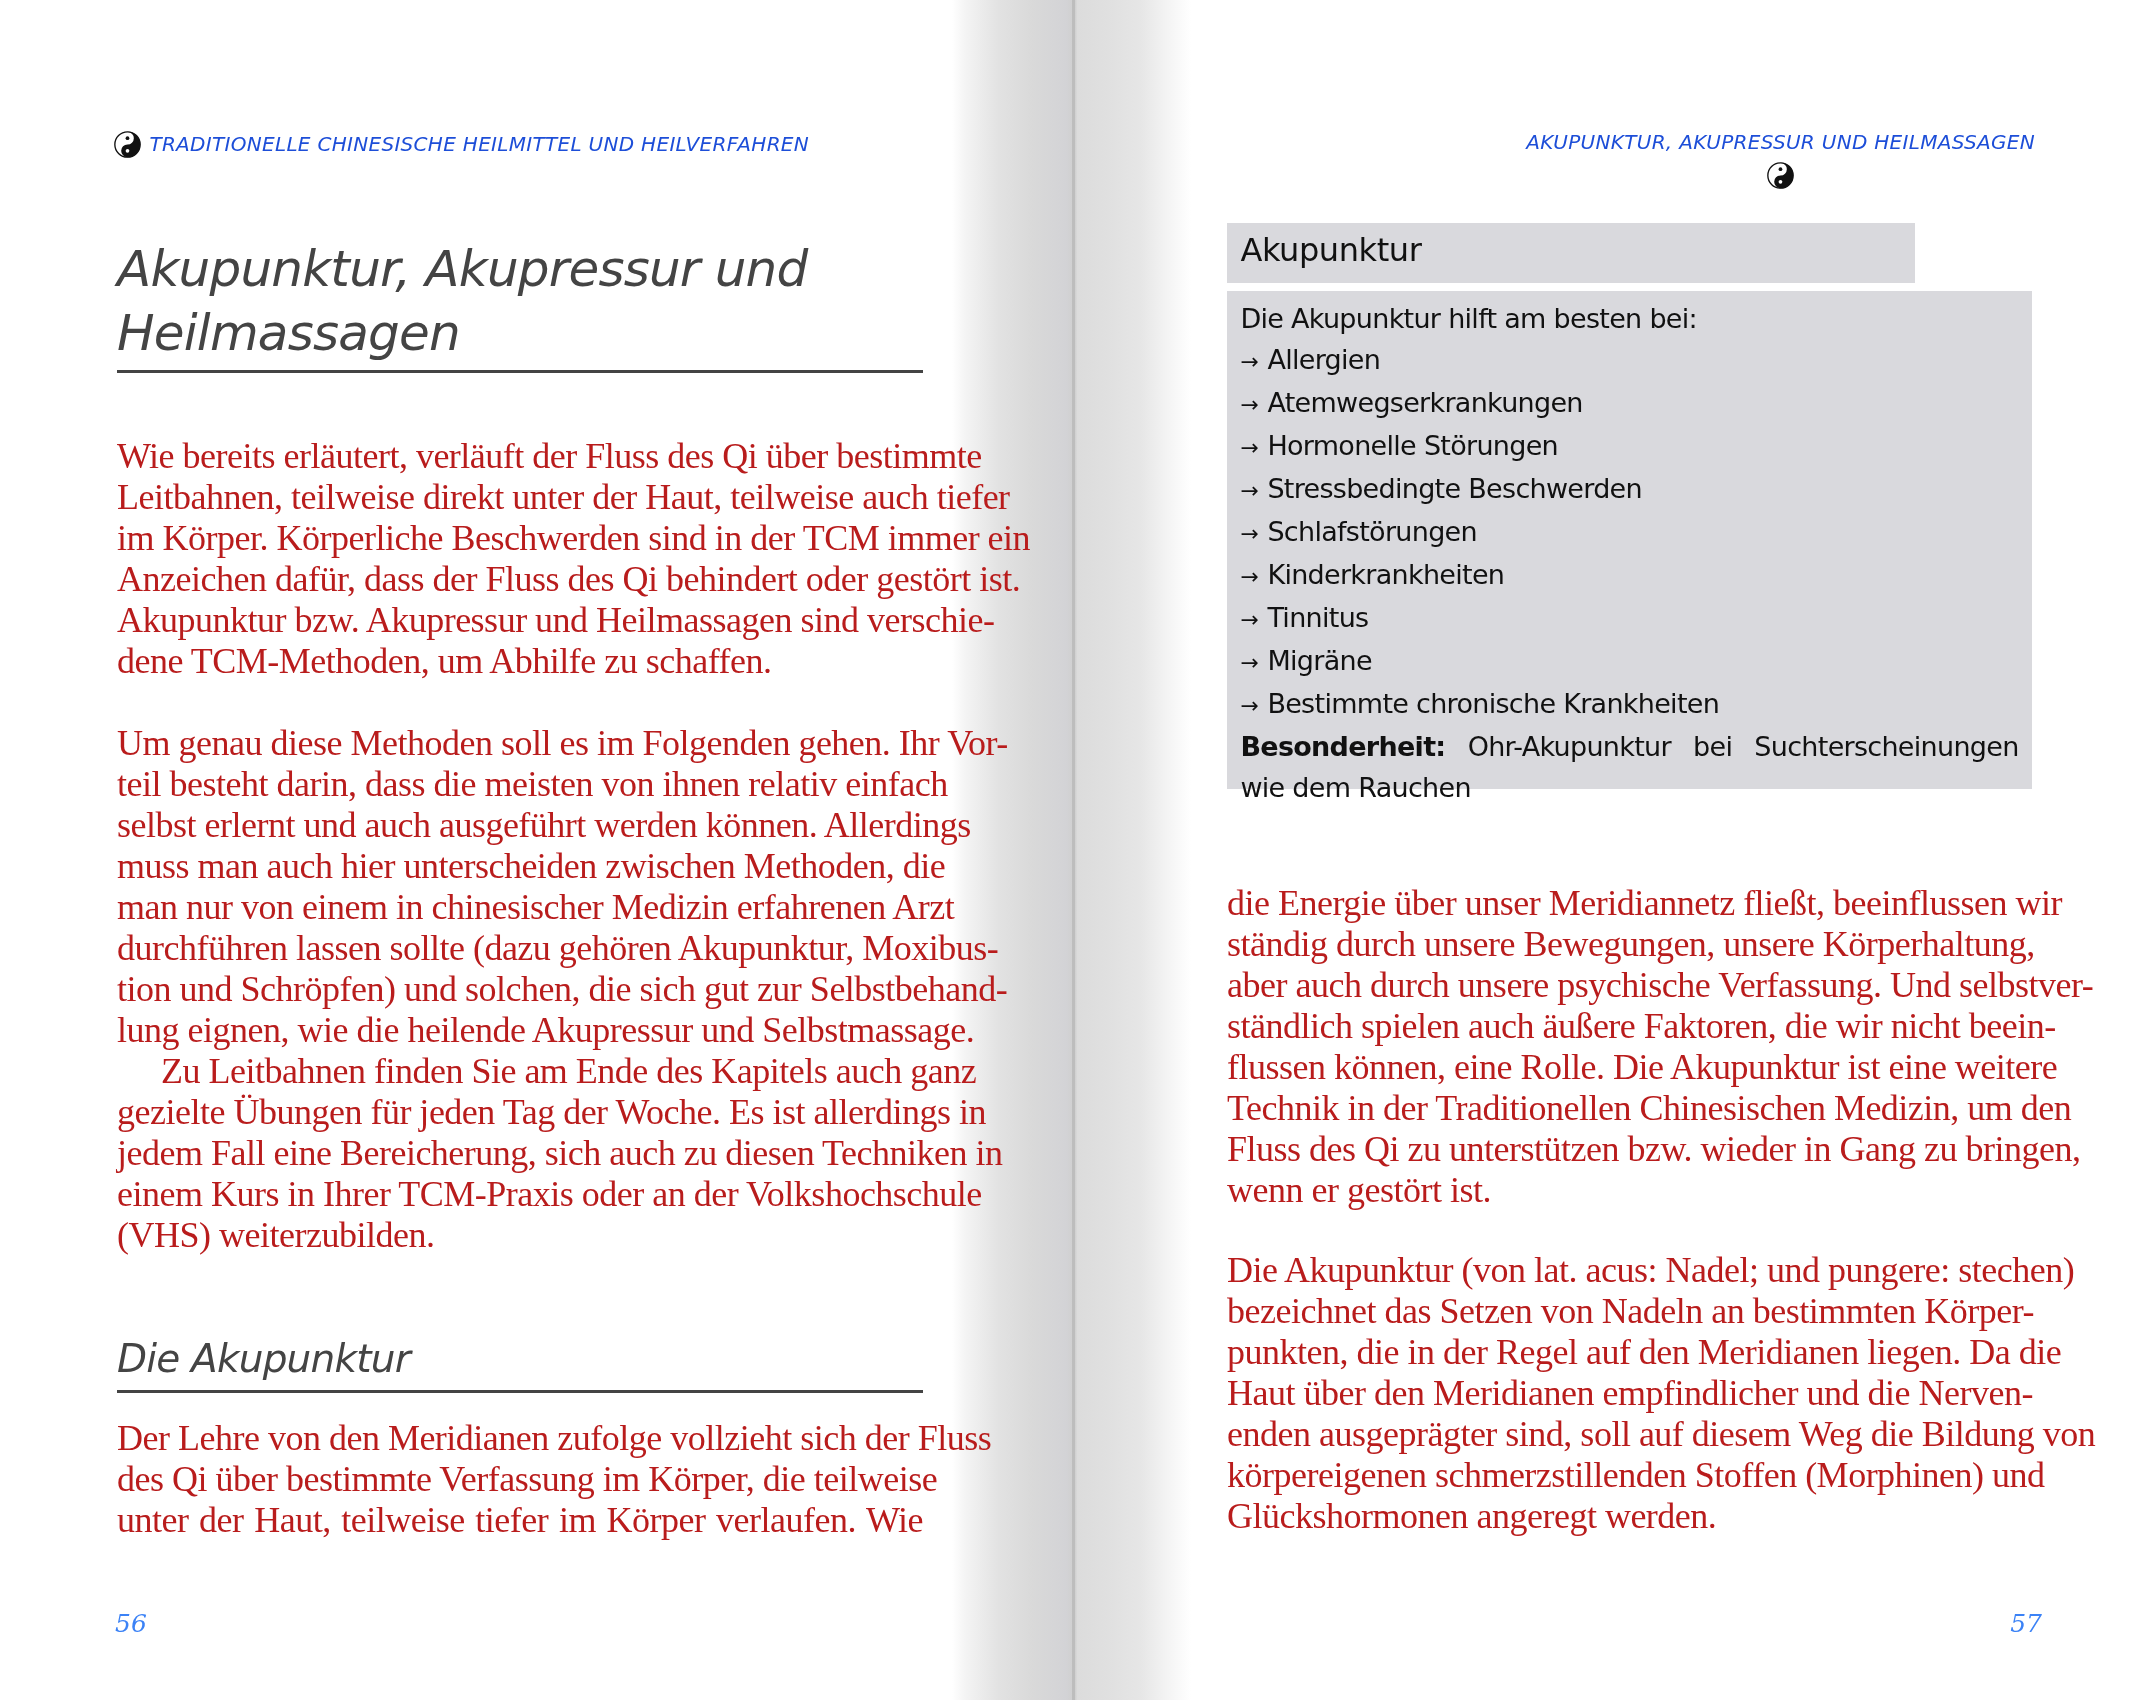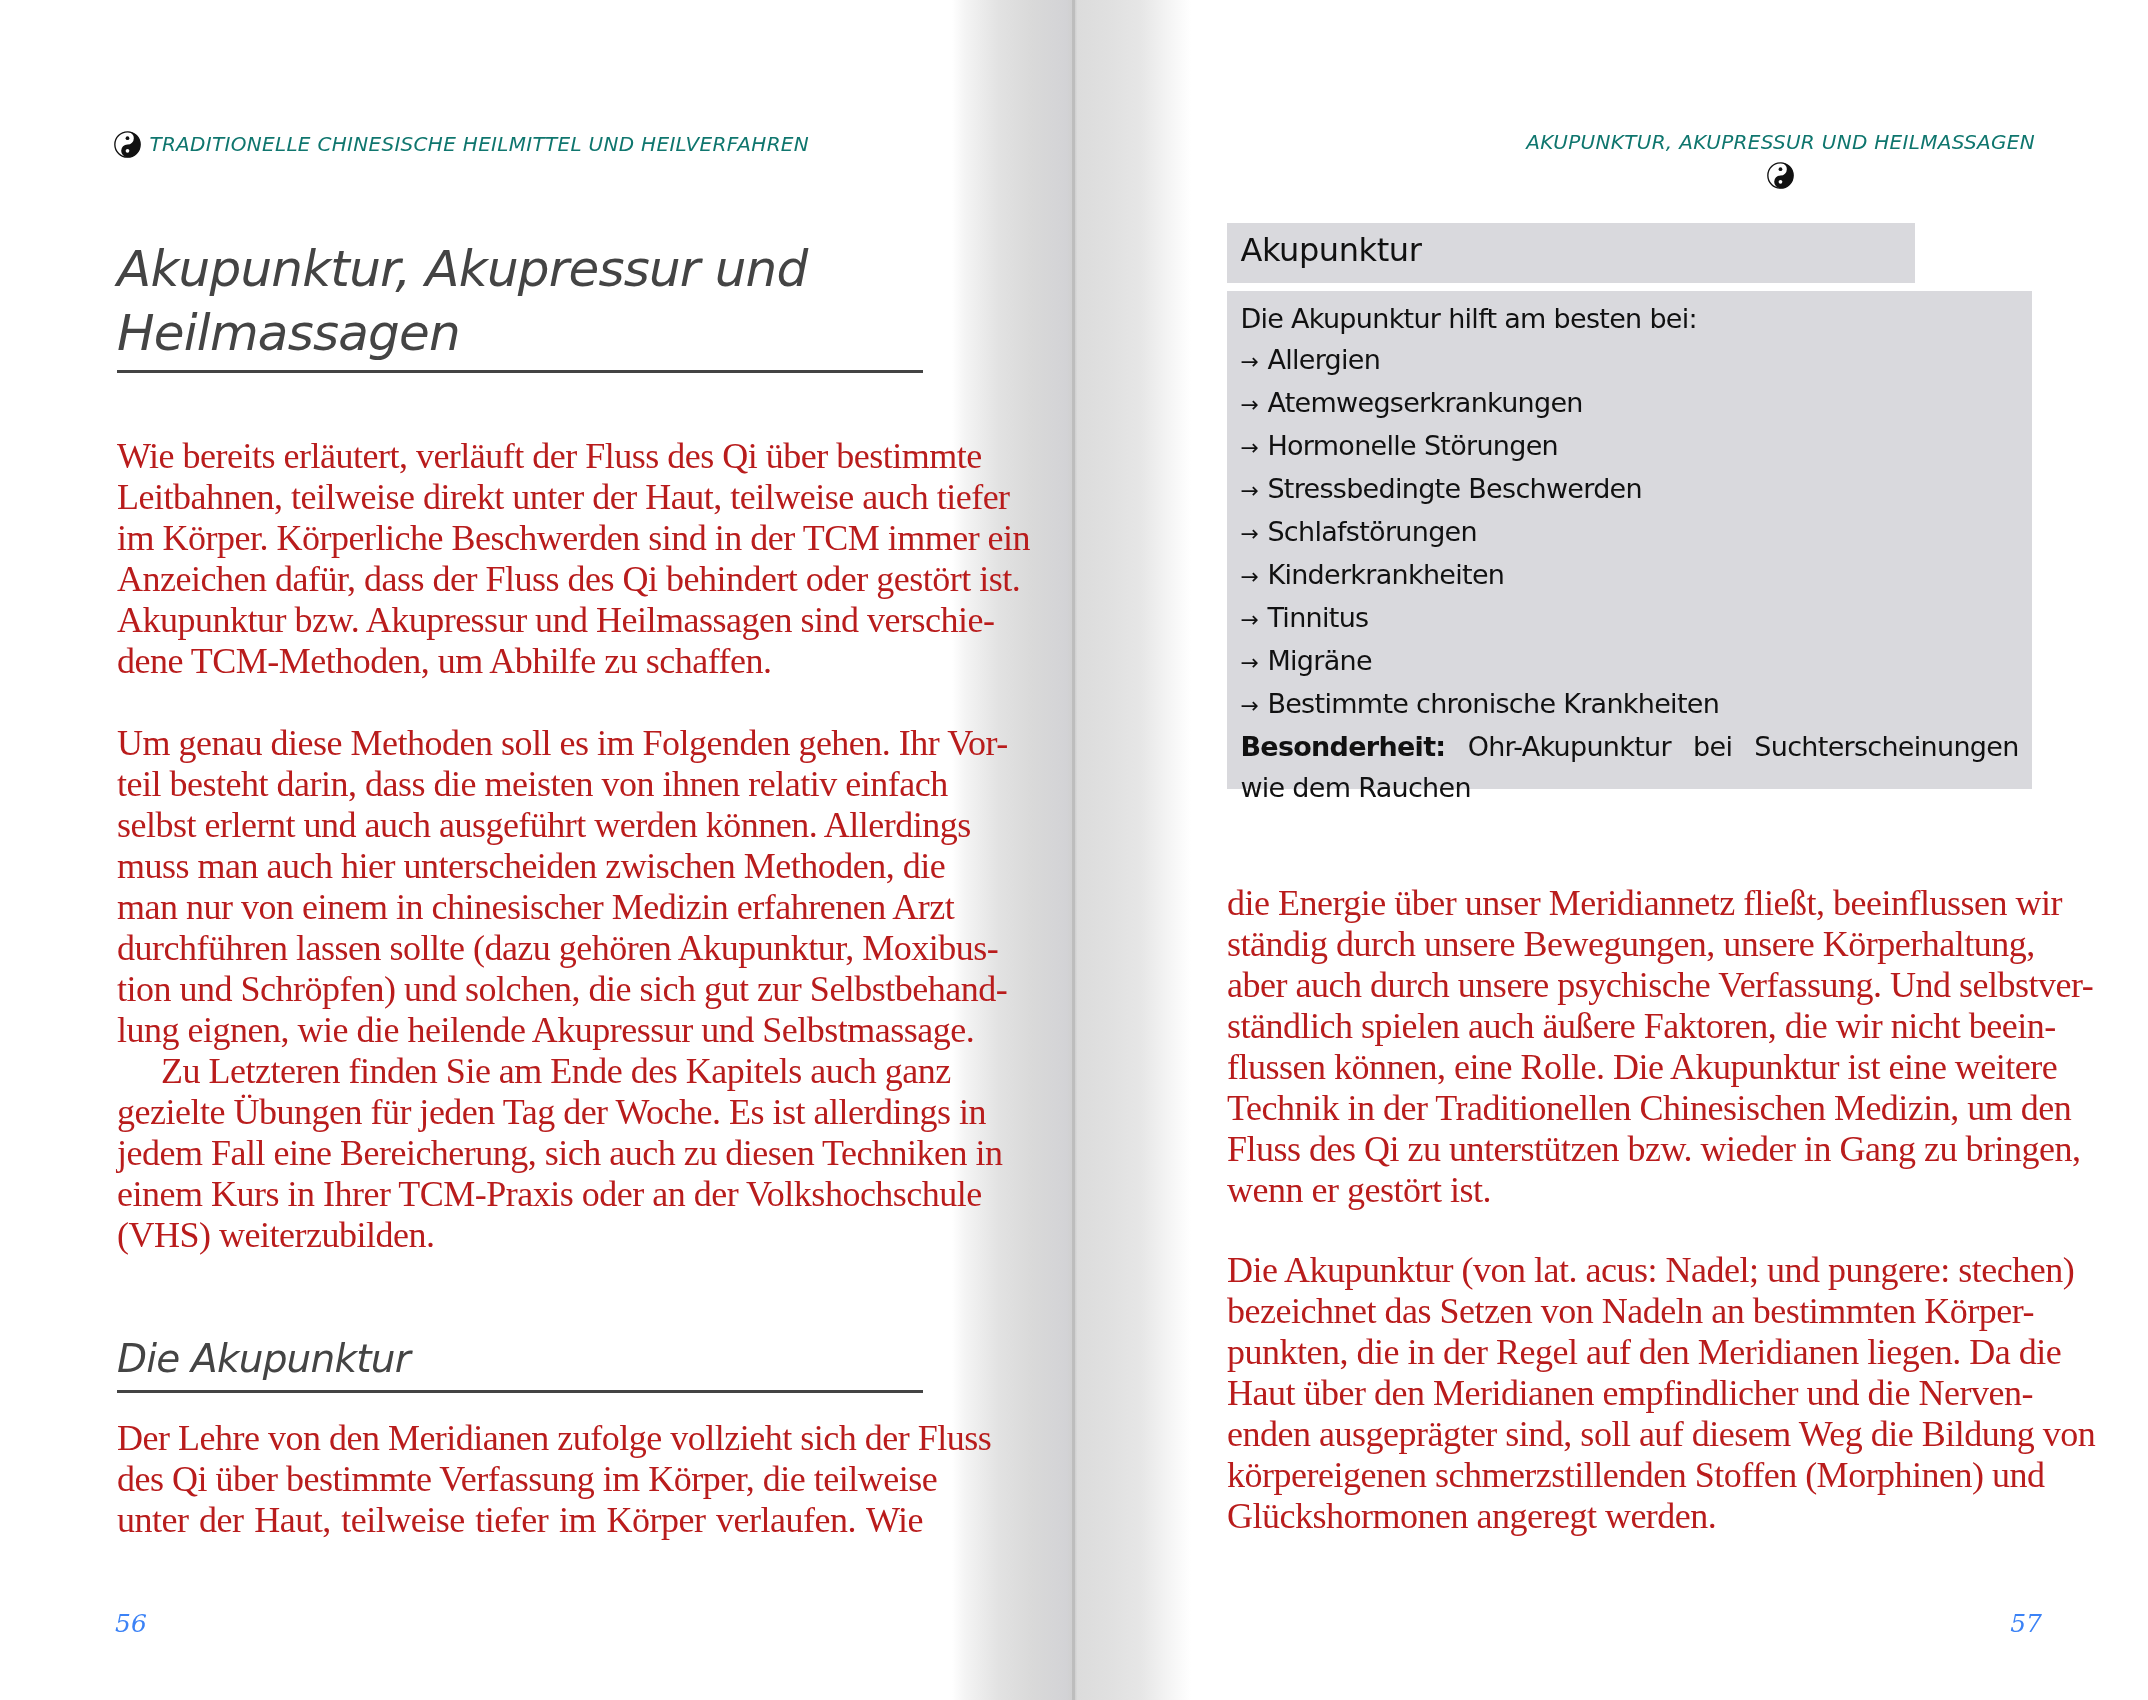--- a/index.html
+++ b/index.html
@@ -13,21 +13,21 @@
   .page-left { left: 0; width: 1074px;
     background: linear-gradient(to right, #ffffff 0px, #ffffff 952px, #f4f4f4 965px, #e2e2e2 999px, #d9d9d9 1032px, #d3d3d6 1066px, #cfcfcf 1074px); }
   .page-right { left: 1074px; width: 1074px;
     background: linear-gradient(to right, #c9c9c9 0px, #dcdcdc 3.4px, #e0e0e0 34px, #e6e6e6 67px, #f3f3f3 92px, #ffffff 117px, #ffffff 1074px); }
   .fold { position: absolute; left: 1072px; top: 0; width: 2.5px; height: 1701px; background: #bdbdbd; }
 
   .running-head {
     position: absolute; top: 130px; height: 28.5px;
     display: flex; align-items: center; gap: 8.4px;
     font-family: "DejaVu Sans", sans-serif; font-style: italic;
-    font-size: 20px; letter-spacing: 0.3px; color: #0f766e;
+    font-size: 20px; letter-spacing: 0.3px; color: #1d4ed8;
   }
   .running-head.left { left: 114px; }
   .running-head.right { right: 113px; flex-direction: column; }
   .yinyang { width: 27px; height: 27px; display: inline-block; flex: 0 0 27px; }
 
   .chapter-title {
     position: absolute; left: 117px; top: 237px; width: 806px;
     font-family: "DejaVu Sans", sans-serif; font-style: italic; font-weight: 300;
     font-size: 50px; line-height: 64px; color: #444444; letter-spacing: -0.8px;
   }
@@ -118,21 +118,21 @@
     <span class="line">Um genau diese Methoden soll es im Folgenden gehen. Ihr Vor-</span>
     <span class="line">teil besteht darin, dass die meisten von ihnen relativ einfach</span>
     <span class="line">selbst erlernt und auch ausgeführt werden können. Allerdings</span>
     <span class="line">muss man auch hier unterscheiden zwischen Methoden, die</span>
     <span class="line">man nur von einem in chinesischer Medizin erfahrenen Arzt</span>
     <span class="line">durchführen lassen sollte (dazu gehören Akupunktur, Moxibus-</span>
     <span class="line">tion und Schröpfen) und solchen, die sich gut zur Selbstbehand-</span>
     <span class="line last">lung eignen, wie die heilende Akupressur und Selbstmassage.</span>
   </p>
   <p>
-    <span class="line" style="padding-left:44px">Zu Letzteren finden Sie am Ende des Kapitels auch ganz</span>
+    <span class="line" style="padding-left:44px">Zu Leitbahnen finden Sie am Ende des Kapitels auch ganz</span>
     <span class="line">gezielte Übungen für jeden Tag der Woche. Es ist allerdings in</span>
     <span class="line">jedem Fall eine Bereicherung, sich auch zu diesen Techniken in</span>
     <span class="line">einem Kurs in Ihrer TCM-Praxis oder an der Volkshochschule</span>
     <span class="line last">(VHS) weiterzubilden.</span>
   </p>
 </div>
 
 <div class="section-title">Die Akupunktur</div>
 <div class="rule r2"></div>
 

